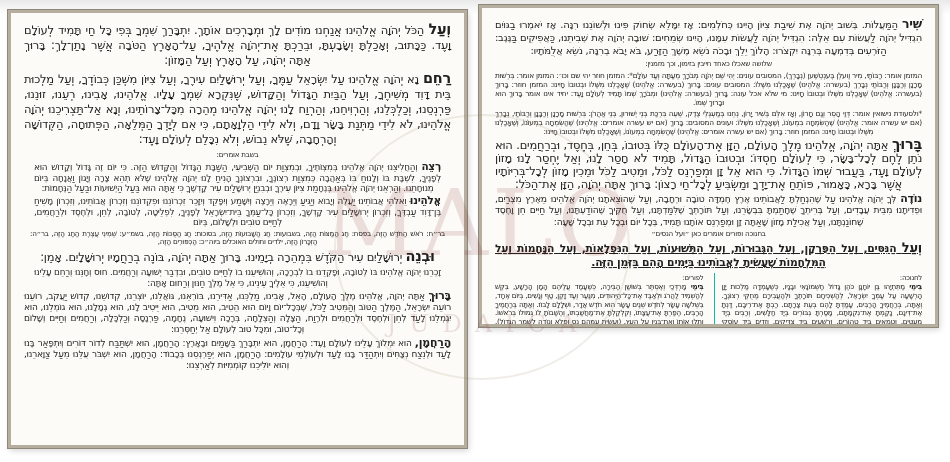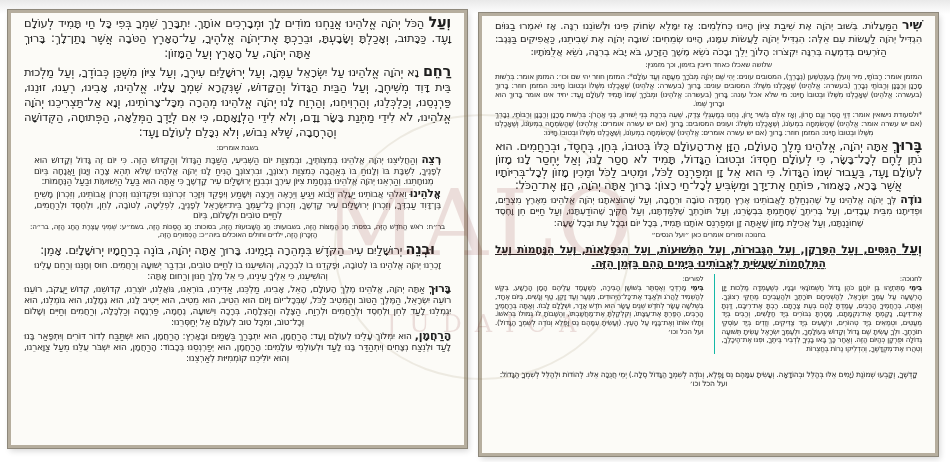--- a/index.html
+++ b/index.html
@@ -5,25 +5,25 @@
   html,body{margin:0;padding:0;}
   body{
     width:950px;height:462px;position:relative;overflow:hidden;
     background:linear-gradient(180deg,#e9e9e9 0px,#ffffff 14px);
     font-family:"DejaVu Sans",sans-serif;color:#1f1f1f;
   }
   .page{
     position:absolute;box-sizing:border-box;background:#fcfbf7;
     border:3px solid #b6ae9e;outline:1px solid #8e887b;
     box-shadow:2px 3px 6px rgba(0,0,0,.16);
-    direction:rtl;overflow:hidden;padding:0 13px 5px 13px;
+    direction:rtl;overflow:hidden;padding:7px 13px 5px 13px;
     letter-spacing:-0.25px;
   }
   #left-page{left:8px;top:10px;width:459px;height:438px;}
-  #right-page{left:479px;top:13px;width:459px;height:443px;}
+  #right-page{left:479px;top:5px;width:459px;height:322px;}
 
   .para{margin:2px 0;text-align:justify;text-align-last:center;}
   .lead{font-weight:bold;}
 
   
   .lg{font-size:11.5px;line-height:15.2px;}
   .lg .lead{font-size:14.5px;}
   .md{font-size:8.8px;line-height:10.4px;padding:0 10px;}
   .md .lead{font-size:10.5px;}
   .md2{font-size:9px;line-height:11px;}

